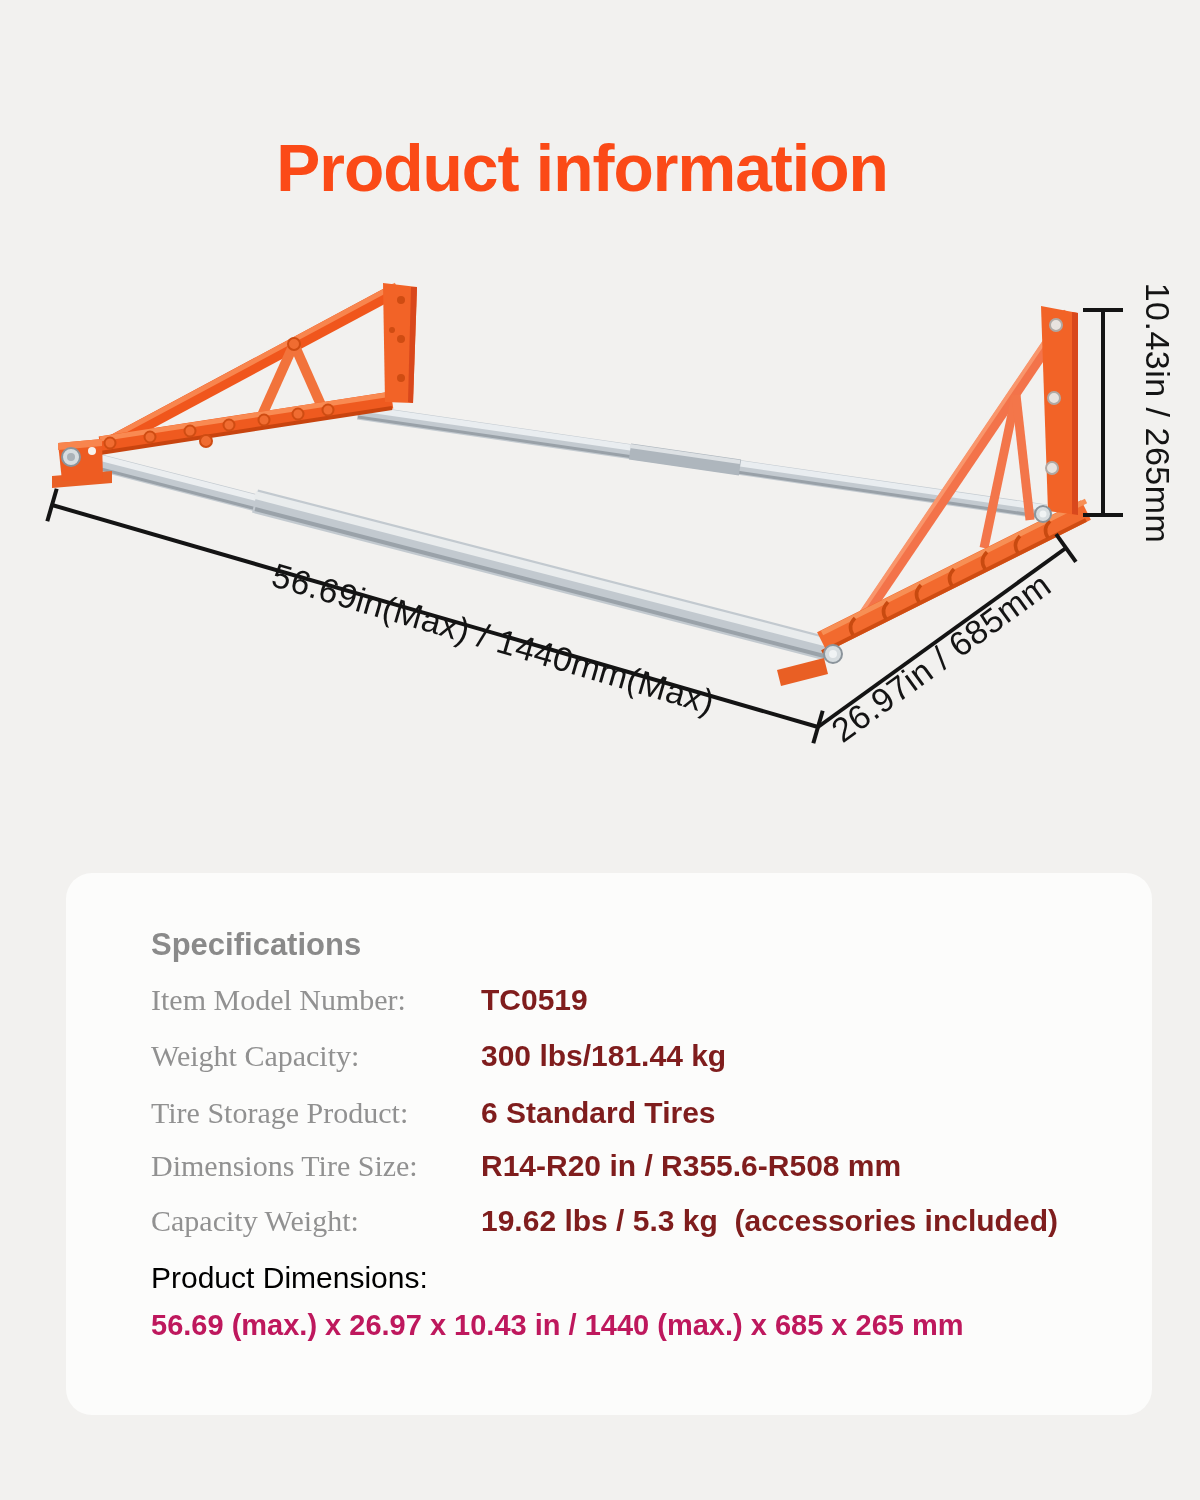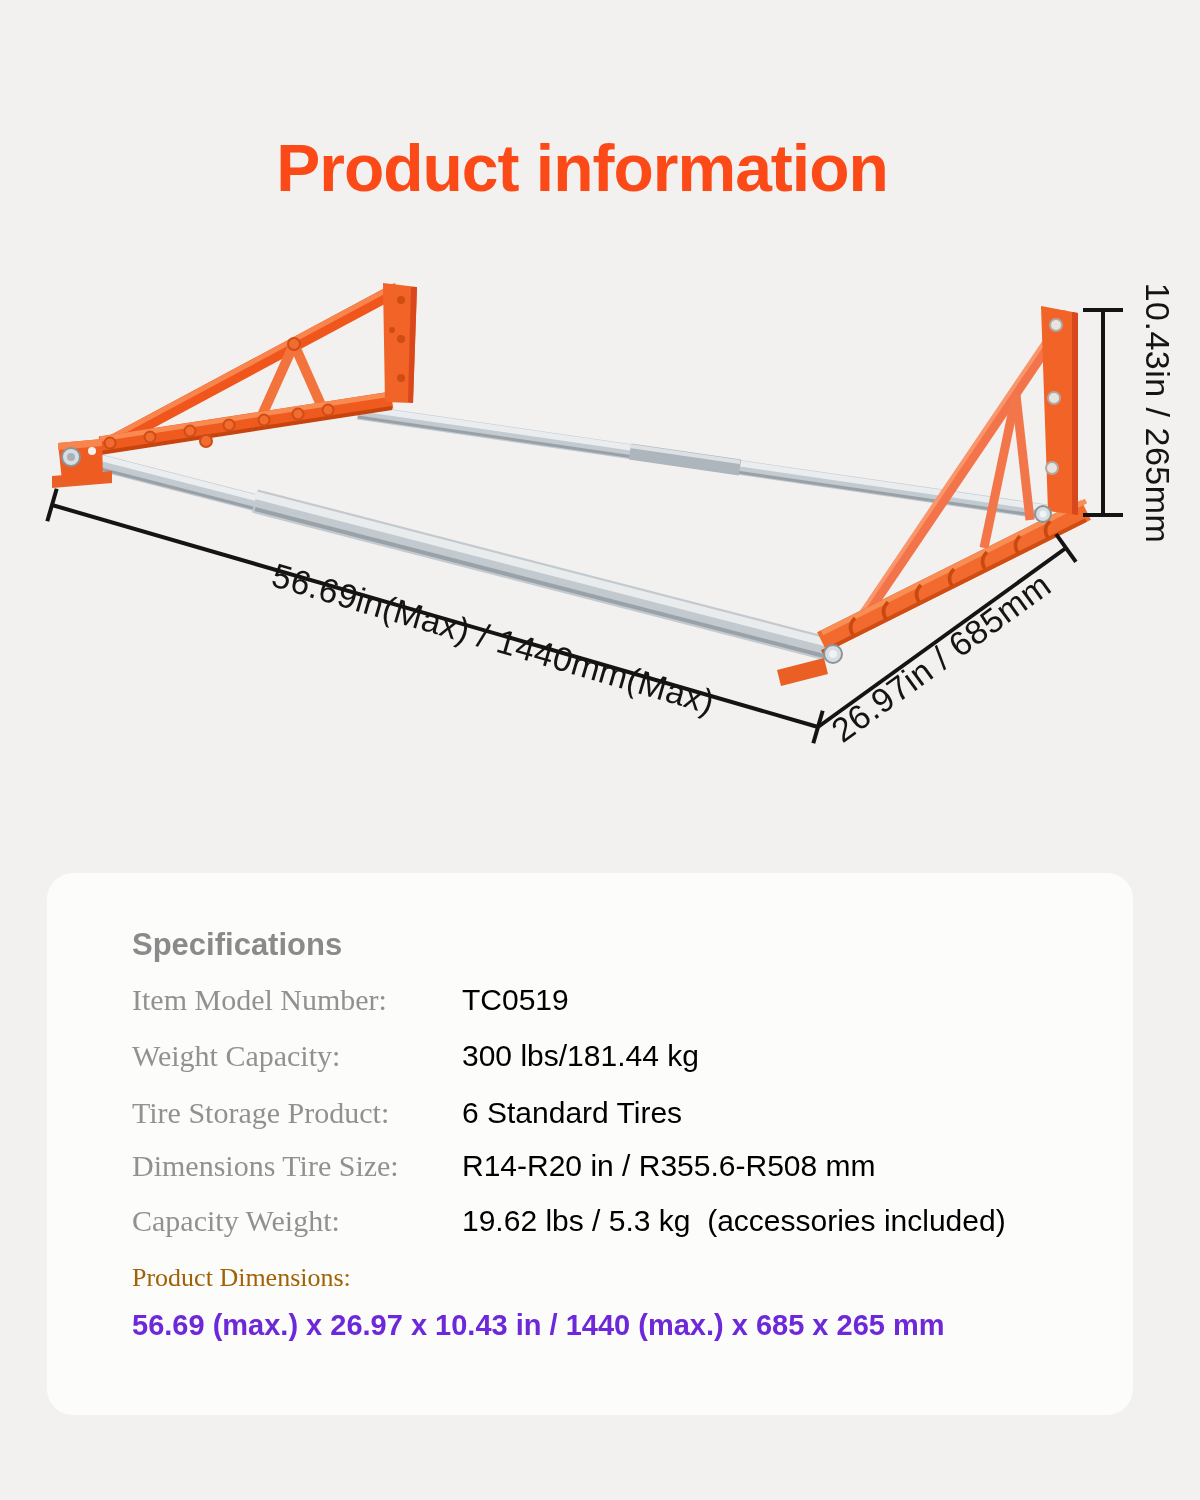--- a/index.html
+++ b/index.html
@@ -15,35 +15,35 @@
     text-align:center;
     font-size:66px;font-weight:800;letter-spacing:-1px;
     color:#fb4a17;
   }
   .figure-wrap{position:absolute;top:230px;left:0;width:1200px;height:570px;}
   .dim-text{
     font-family:"Liberation Sans","DejaVu Sans",sans-serif;
     font-size:34px;fill:#141414;font-weight:500;letter-spacing:.5px;
   }
   .spec-card{
-    position:absolute;left:47px;top:873px;width:1086px;height:542px;
+    position:absolute;left:66px;top:873px;width:1086px;height:542px;
     background:#fcfcfb;border-radius:26px;
   }
   .spec-heading{
     position:absolute;left:85px;top:56px;
     font-size:31px;font-weight:bold;color:#8a8a8a;line-height:32px;
   }
   .spec-row{position:absolute;left:85px;height:32px;line-height:32px;font-size:30px;white-space:nowrap;}
   .spec-label{position:absolute;left:0;top:0;color:#919191;font-family:Liberation Serif, serif;}
-  .spec-value{position:absolute;left:330px;top:0;color:#000000;font-weight:normal;white-space:pre;}
+  .spec-value{position:absolute;left:330px;top:0;color:#7f1d1d;font-weight:bold;white-space:pre;}
   .row-1{top:111px}.row-2{top:167px}.row-3{top:224px}.row-4{top:277px}.row-5{top:332px}
-  .dims-label-row{position:absolute;left:85px;top:389px;font-size:26px;line-height:32px;color:#a16207;font-family:Liberation Serif, serif;}
+  .dims-label-row{position:absolute;left:85px;top:389px;font-size:30px;line-height:32px;color:#000000;}
   .dims-value-row{
     position:absolute;left:85px;top:436px;width:940px;
-    font-size:29px;line-height:32px;color:#6d28d9;font-weight:bold;white-space:nowrap;
+    font-size:29px;line-height:32px;color:#be185d;font-weight:bold;white-space:nowrap;
   }
 </style>
 </head>
 <body>
 
 <div class="page">
 
   <h1 class="page-title">Product information</h1>
 
   <div class="figure-wrap">

